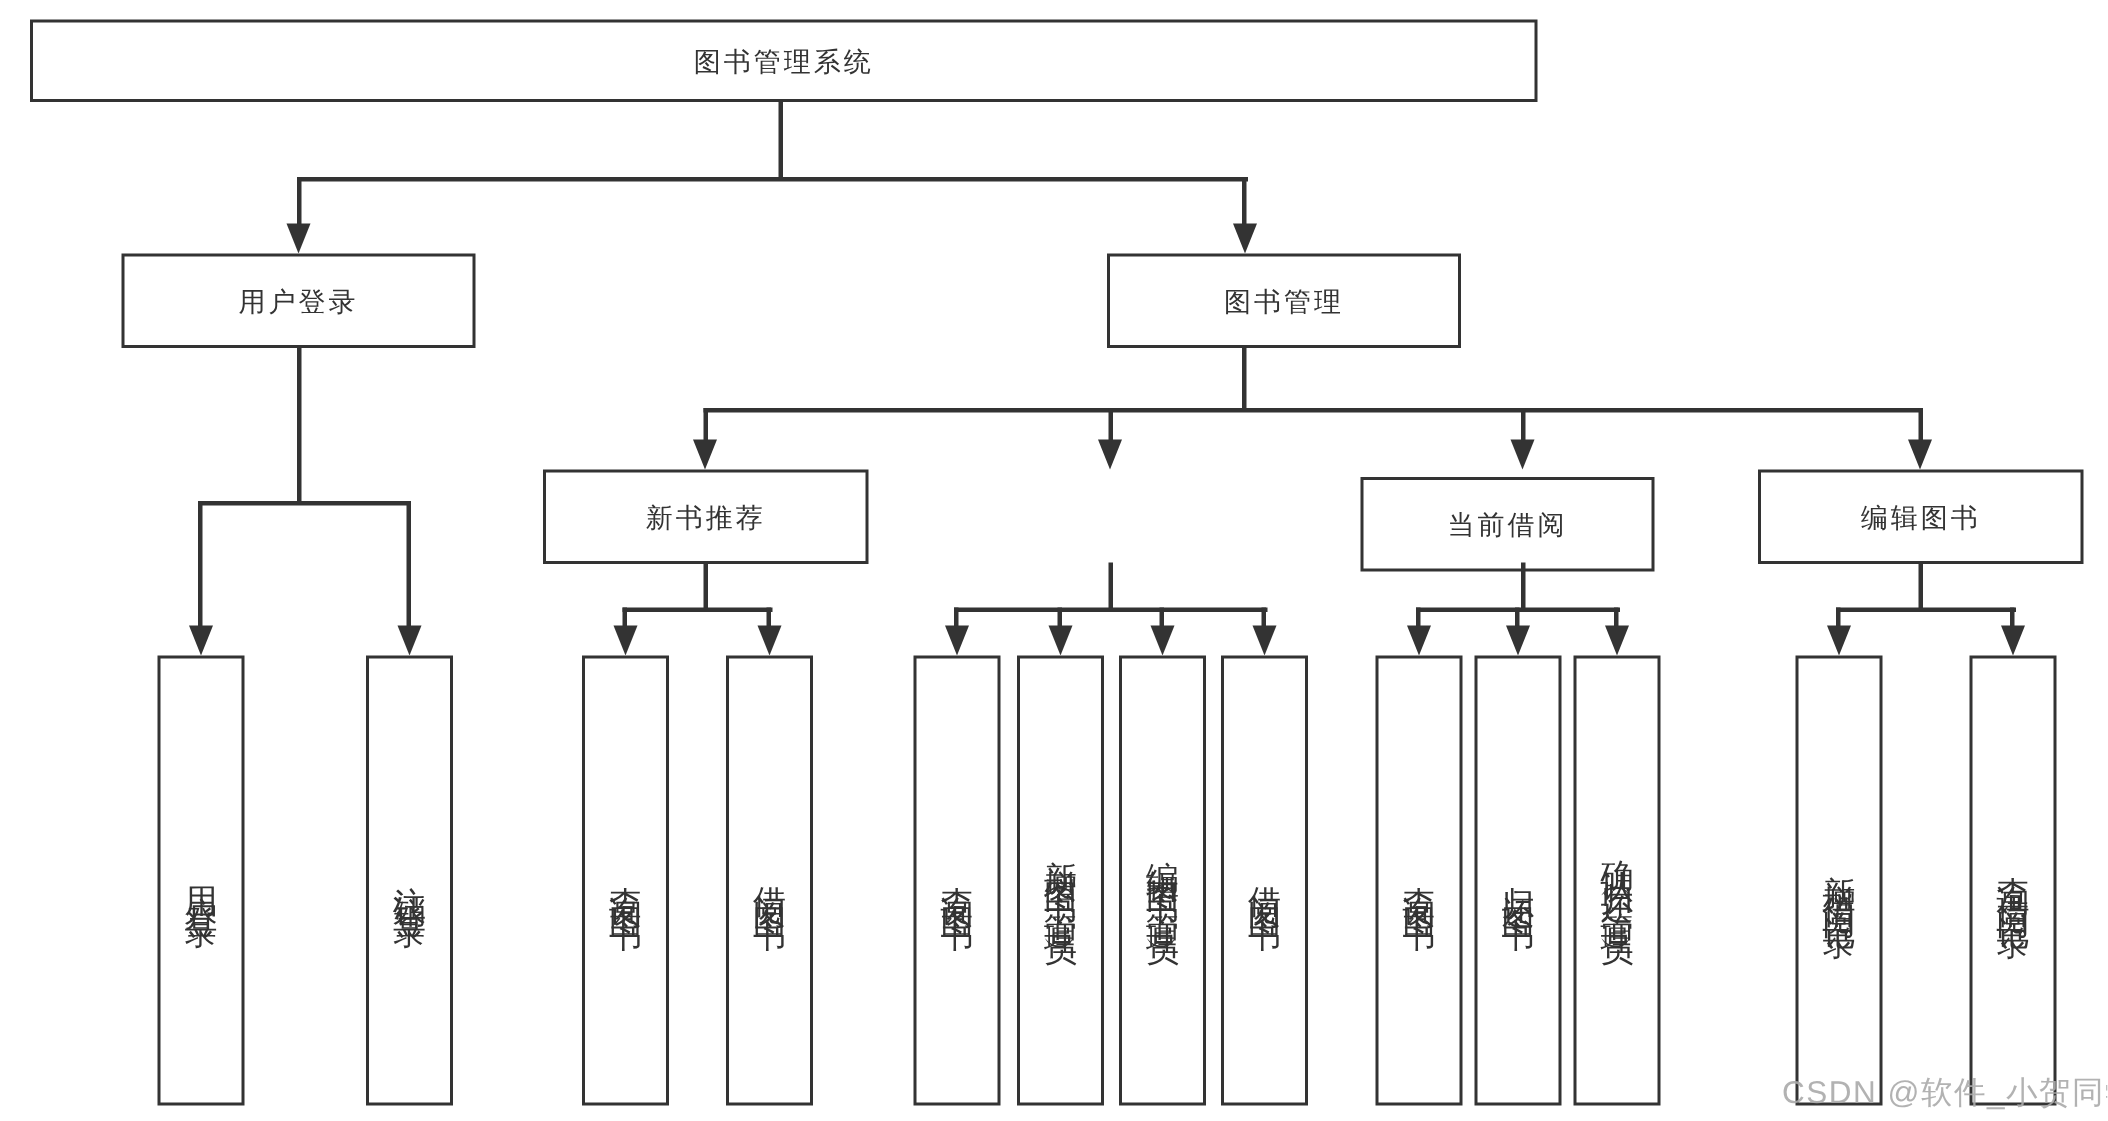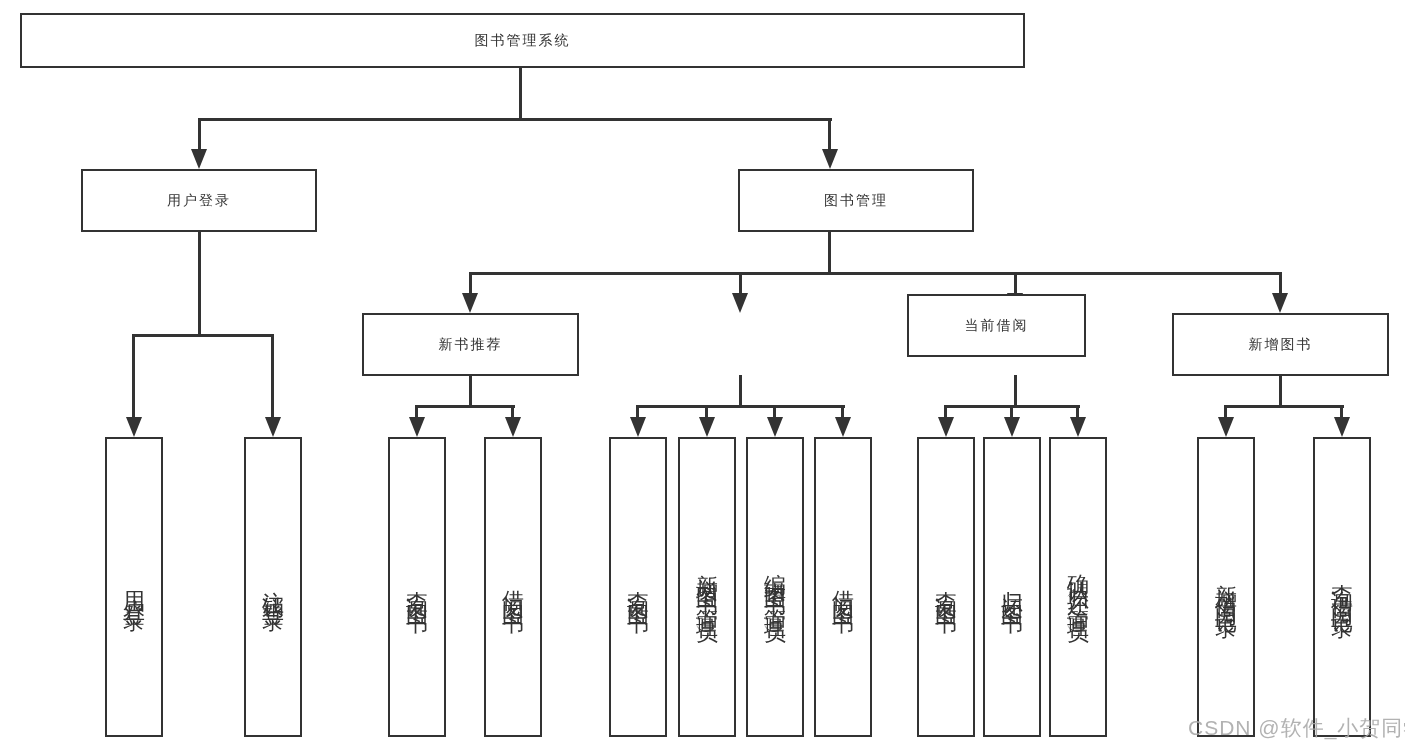--- a/index.html
+++ b/index.html
@@ -14,21 +14,21 @@
     position:absolute;
     box-sizing:border-box;
     background:#ffffff;
     border:2.5px solid #333333;
     color:#333333;
     display:flex;
     align-items:center;
     justify-content:center;
   }
   .hbox{
-    font-size:14px;
+    font-size:18px;
     letter-spacing:2px;
     white-space:nowrap;
   }
   .vbox{
     writing-mode:vertical-rl;
     font-size:22px;
     letter-spacing:7px;
     line-height:1;
   }
   .vline{position:absolute;width:3px;background:#333333;}
@@ -78,22 +78,22 @@
   <div class="vline" style="left:469px;top:272px;height:23px;"></div>
   <div class="arrow" style="left:462px;top:293px;"></div>
   <div class="vline" style="left:739px;top:272px;height:23px;"></div>
   <div class="arrow" style="left:732px;top:293px;"></div>
   <div class="vline" style="left:1014px;top:272px;height:23px;"></div>
   <div class="arrow" style="left:1007px;top:293px;"></div>
   <div class="vline" style="left:1279px;top:272px;height:23px;"></div>
   <div class="arrow" style="left:1272px;top:293px;"></div>
 
   <div class="box hbox" style="left:362px;top:313px;width:217px;height:63px;">新书推荐</div>
-  <div class="box hbox" style="left:907px;top:294px;width:179px;height:63px;">当前借阅</div>
-  <div class="box hbox" style="left:1172px;top:313px;width:217px;height:63px;">新增图书</div>
+  <div class="box hbox" style="left:907px;top:318px;width:196px;height:63px;">当前借阅</div>
+  <div class="box hbox" style="left:1172px;top:313px;width:217px;height:63px;">编辑图书</div>
 
   <div class="vline" style="left:469px;top:375px;height:32px;"></div>
   <div class="hline" style="left:415px;top:405px;width:100px;"></div>
   <div class="vline" style="left:415px;top:405px;height:14px;"></div>
   <div class="arrow" style="left:409px;top:417px;"></div>
   <div class="vline" style="left:511px;top:405px;height:14px;"></div>
   <div class="arrow" style="left:505px;top:417px;"></div>
 
   <div class="vline" style="left:739px;top:375px;height:32px;"></div>
   <div class="hline" style="left:636px;top:405px;width:209px;"></div>

